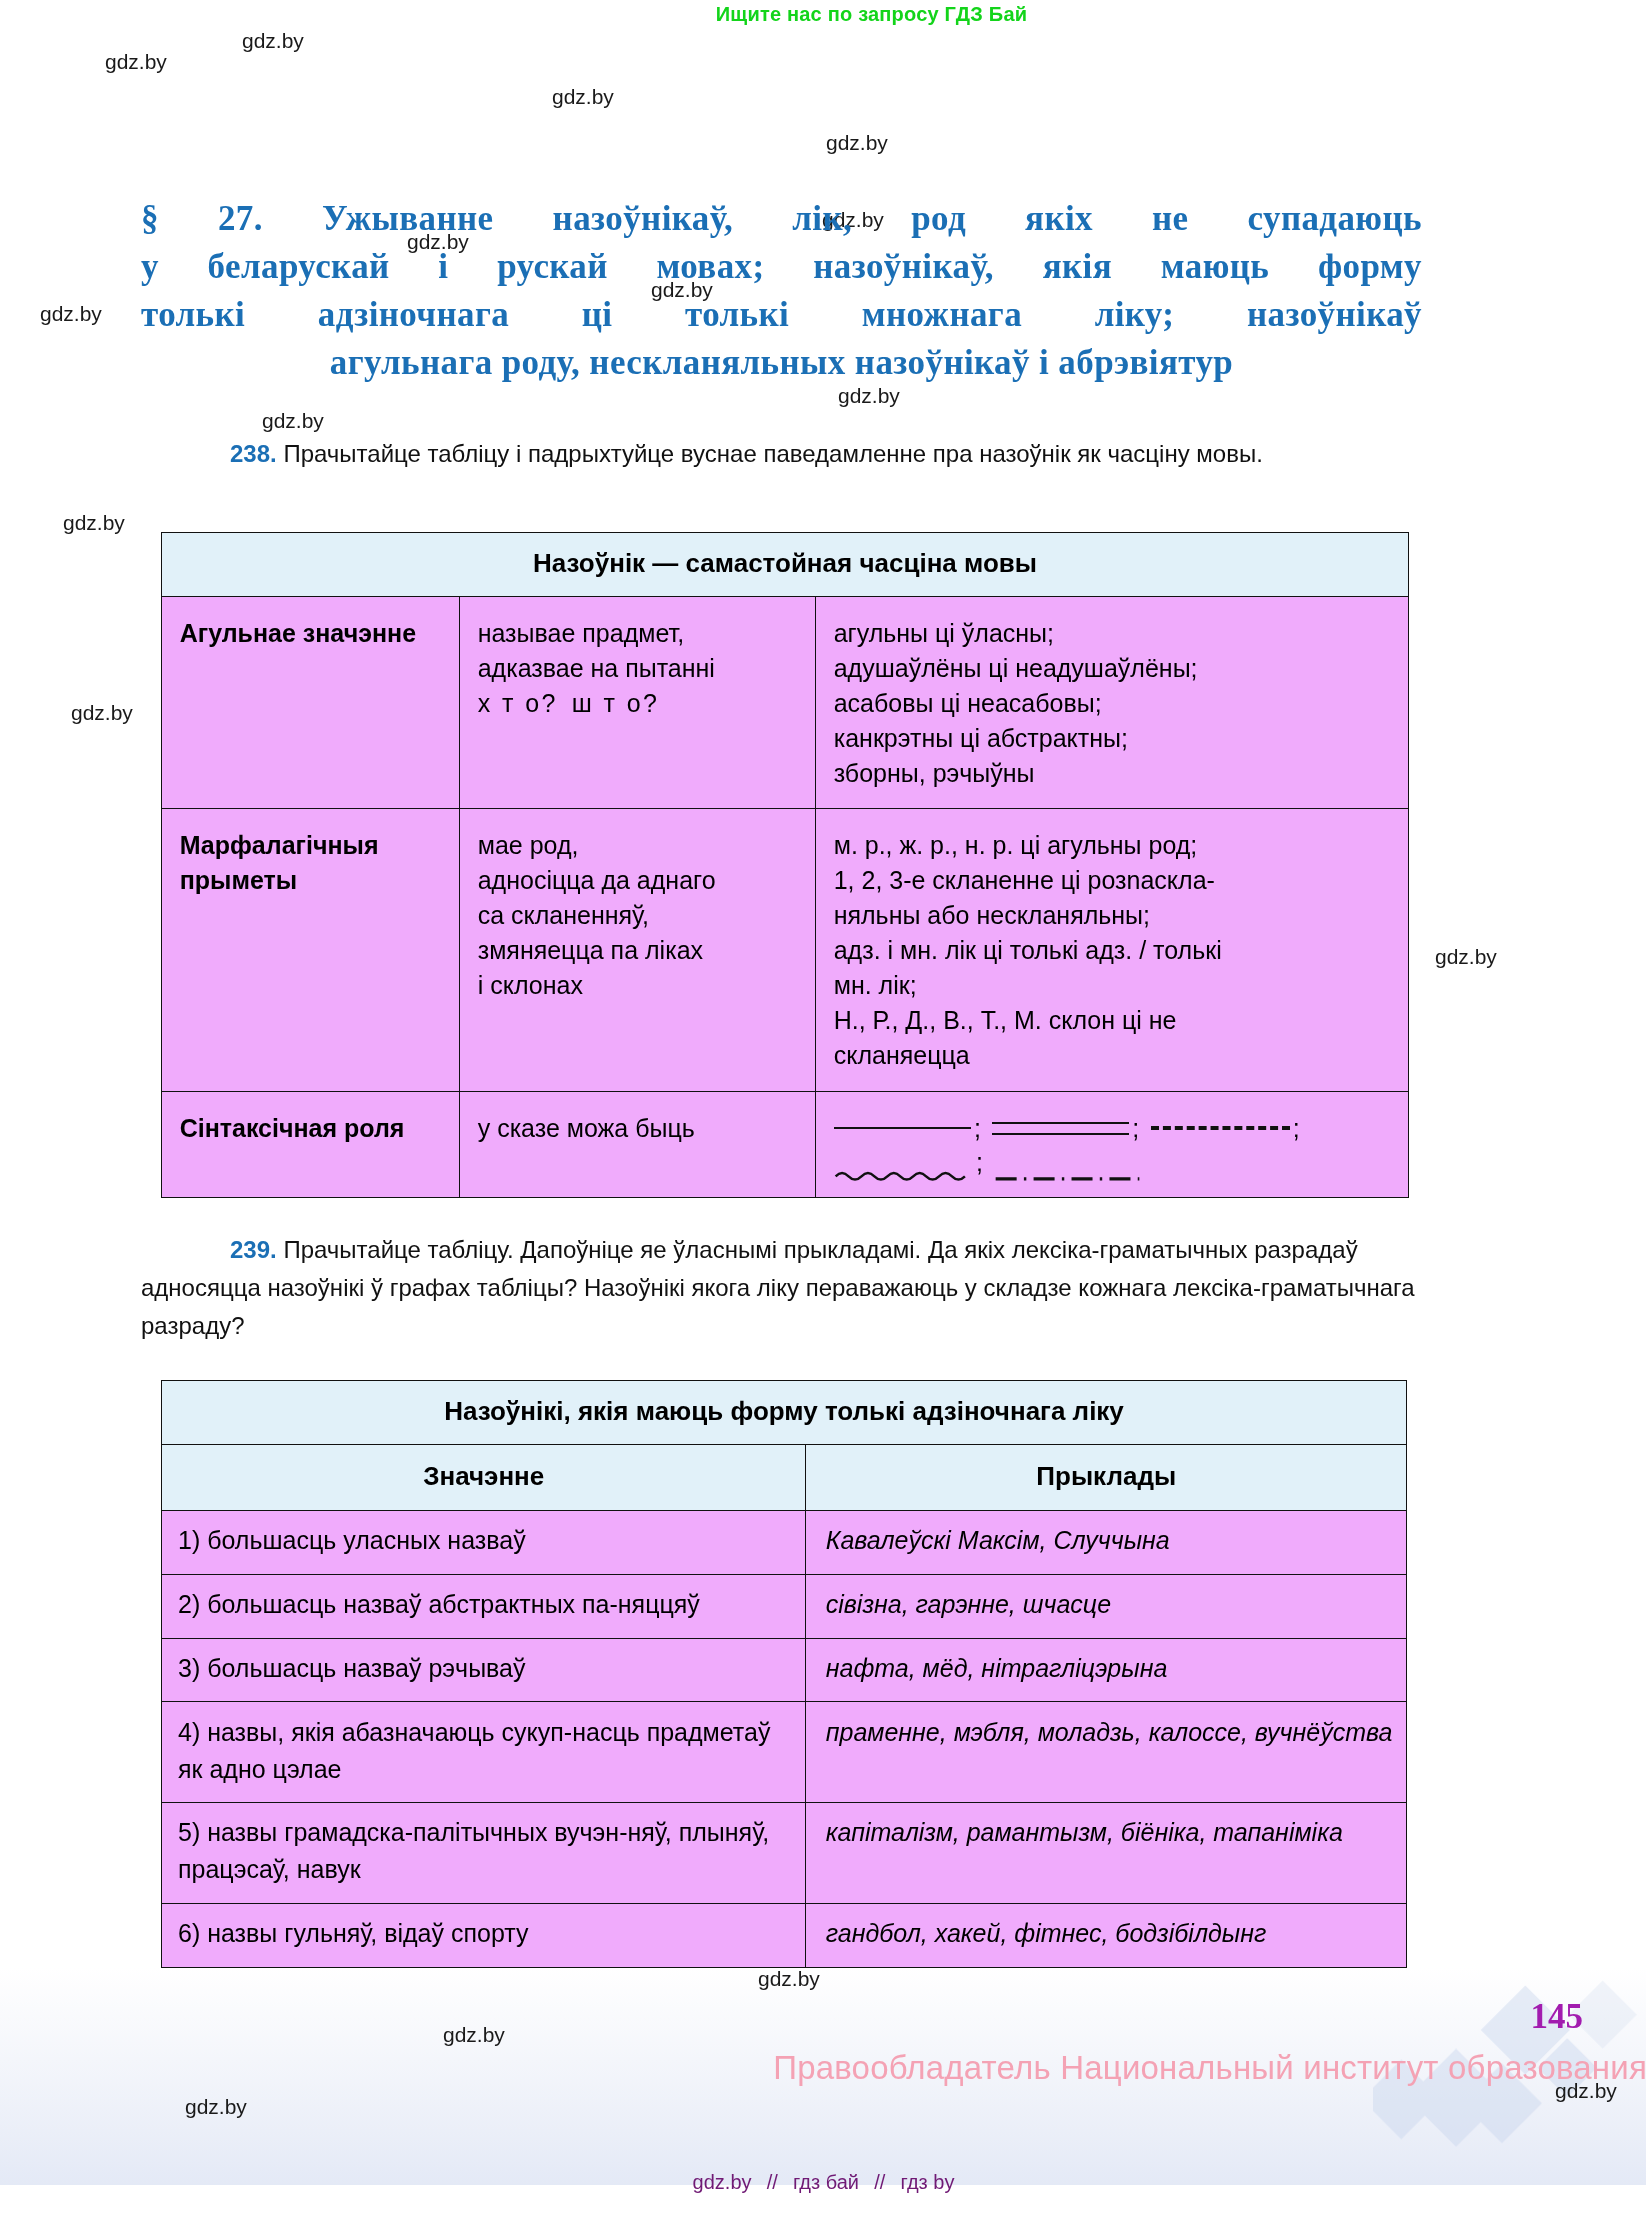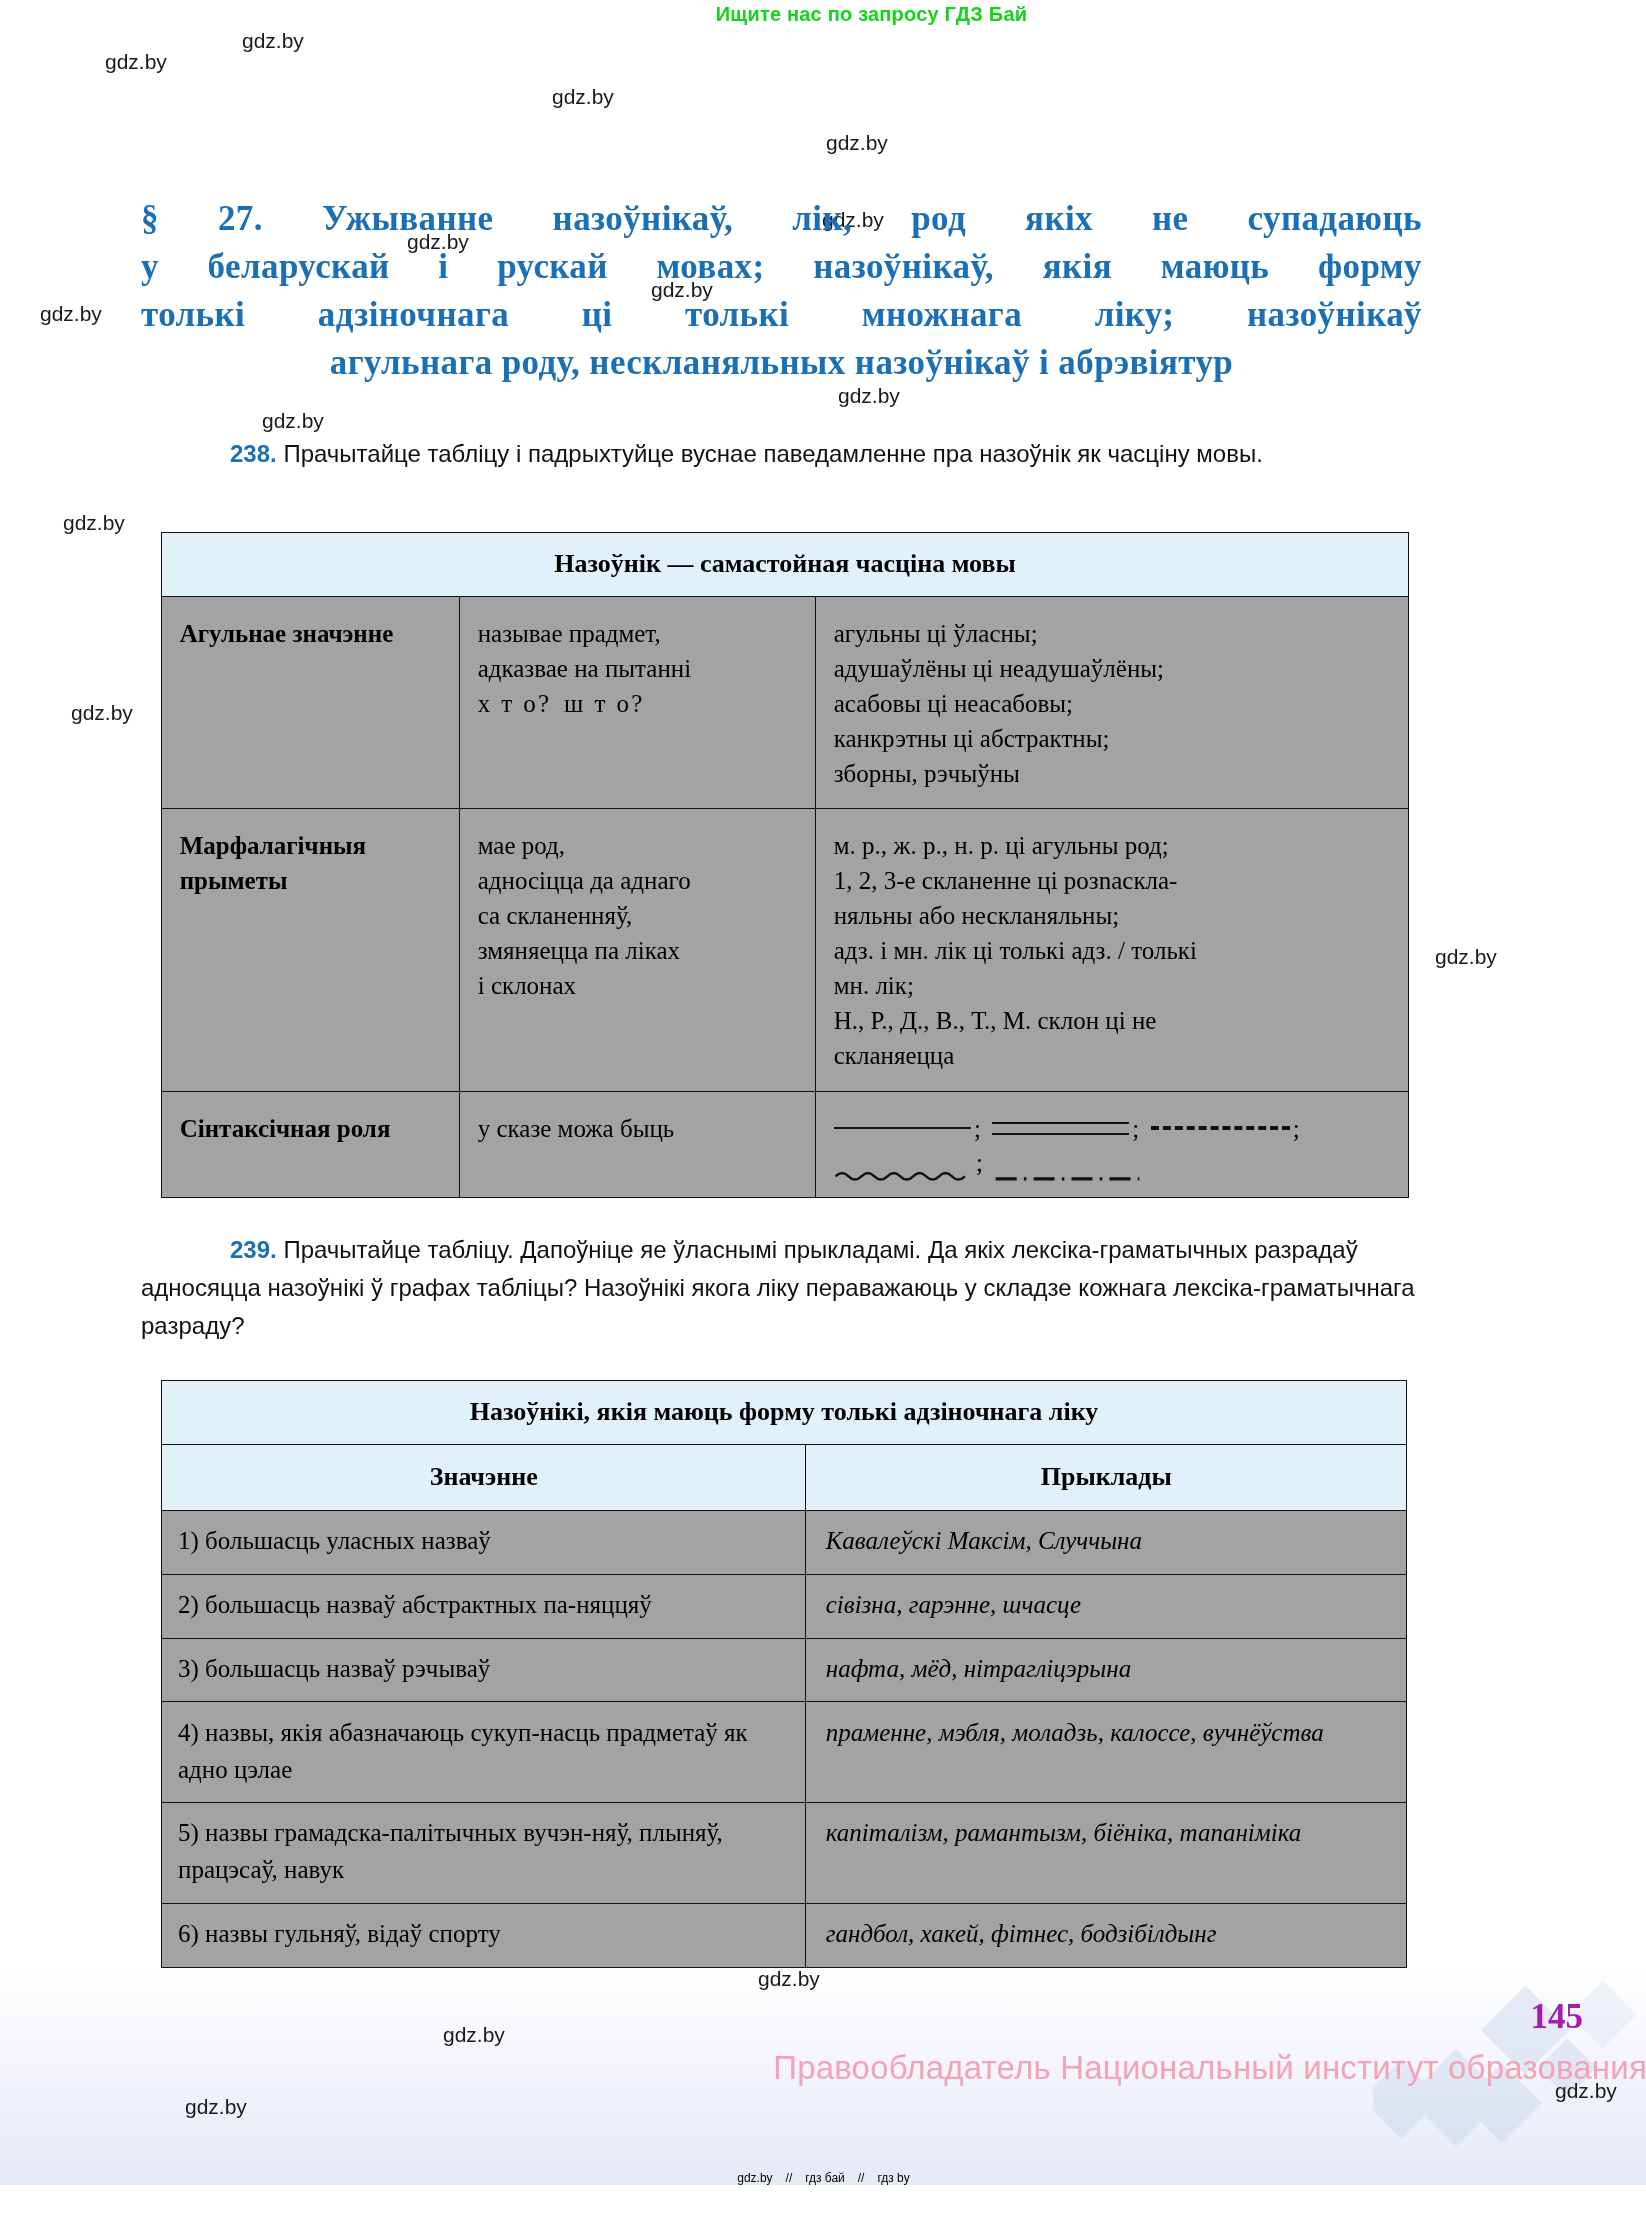--- a/index.html
+++ b/index.html
@@ -93,22 +93,22 @@
     font-weight: bold;
     font-family: "Liberation Sans", sans-serif;
   }
   .ex p { margin: 0; }
   .ex .l1 { text-indent: 89px; }
 
   
   table.tbl {
     position: absolute;
     border-collapse: collapse;
-    font-family: Liberation Serif, serif;
-    background: #a3a3a3;
+    font-family: Liberation Sans, sans-serif;
+    background: #f0abfc;
   }
   table.tbl td, table.tbl th {
     border: 1.6px solid #111;
     vertical-align: top;
     padding: 11.3px 14.5px 14.5px 17.7px;
     font-size: 25px;
     line-height: 35px;
     font-weight: normal;
     text-align: left;
   }
@@ -184,22 +184,22 @@
   }
 
   
   #footer-links {
     position: absolute;
     left: 0;
     top: 2171px;
     width: 1647px;
     text-align: center;
     font-family: "Liberation Sans", sans-serif;
-    font-size: 12px;
-    color: #000000;
+    font-size: 20px;
+    color: #701a75;
   }
   #footer-links span { margin: 0 4.8px; }
 </style>
 </head>
 <body>
 
 <div id="bottom-band"></div>
 <svg id="diamond-deco" viewBox="0 0 340 300">
   <g fill="#c5d3ec" opacity="0.55">
     <rect x="150" y="70" width="78" height="78" transform="rotate(45 189 109)"></rect>

